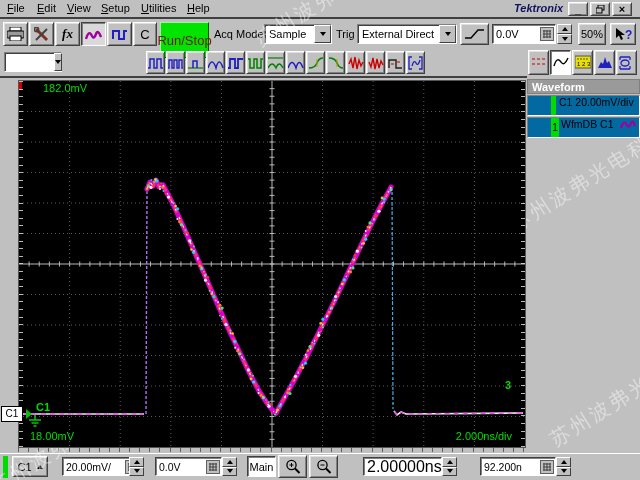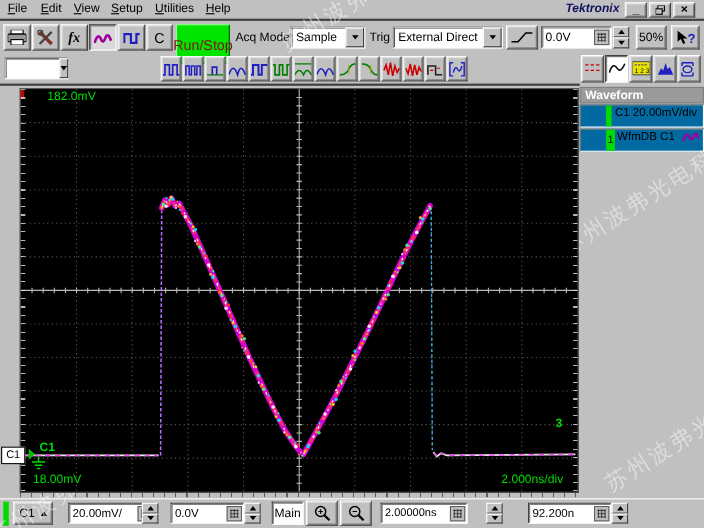--- a/index.html
+++ b/index.html
@@ -656,21 +656,21 @@
         <line x1="6.5" y1="4" x2="6.5" y2="8" stroke="#000"></line>
       </svg>
   </div>
   <div class="abs raised btn" style="left:309px;top:1px;width:29px;height:23px;">
     <svg width="16" height="16">
         <circle cx="6.5" cy="6" r="4.6" fill="none" stroke="#000" stroke-width="1.3"></circle>
         <line x1="10" y1="9.5" x2="14.5" y2="14" stroke="#000" stroke-width="2"></line>
         <line x1="4.5" y1="6" x2="8.5" y2="6" stroke="#000"></line>
       </svg>
   </div>
-  <div class="abs field" style="left:346px;top:3px;width:79px;height:19px;font-size:10px;">
+  <div class="abs field" style="left:363px;top:3px;width:79px;height:19px;font-size:16px;">
     <span>2.00000ns</span>
     <span class="kp">
         <svg width="8" height="8">
           <g stroke="#404040">
             <line x1="0" y1="1" x2="8" y2="1"></line>
             <line x1="0" y1="4" x2="8" y2="4"></line>
             <line x1="0" y1="7" x2="8" y2="7"></line>
             <line x1="1" y1="0" x2="1" y2="8"></line>
             <line x1="4" y1="0" x2="4" y2="8"></line>
             <line x1="7" y1="0" x2="7" y2="8"></line>

